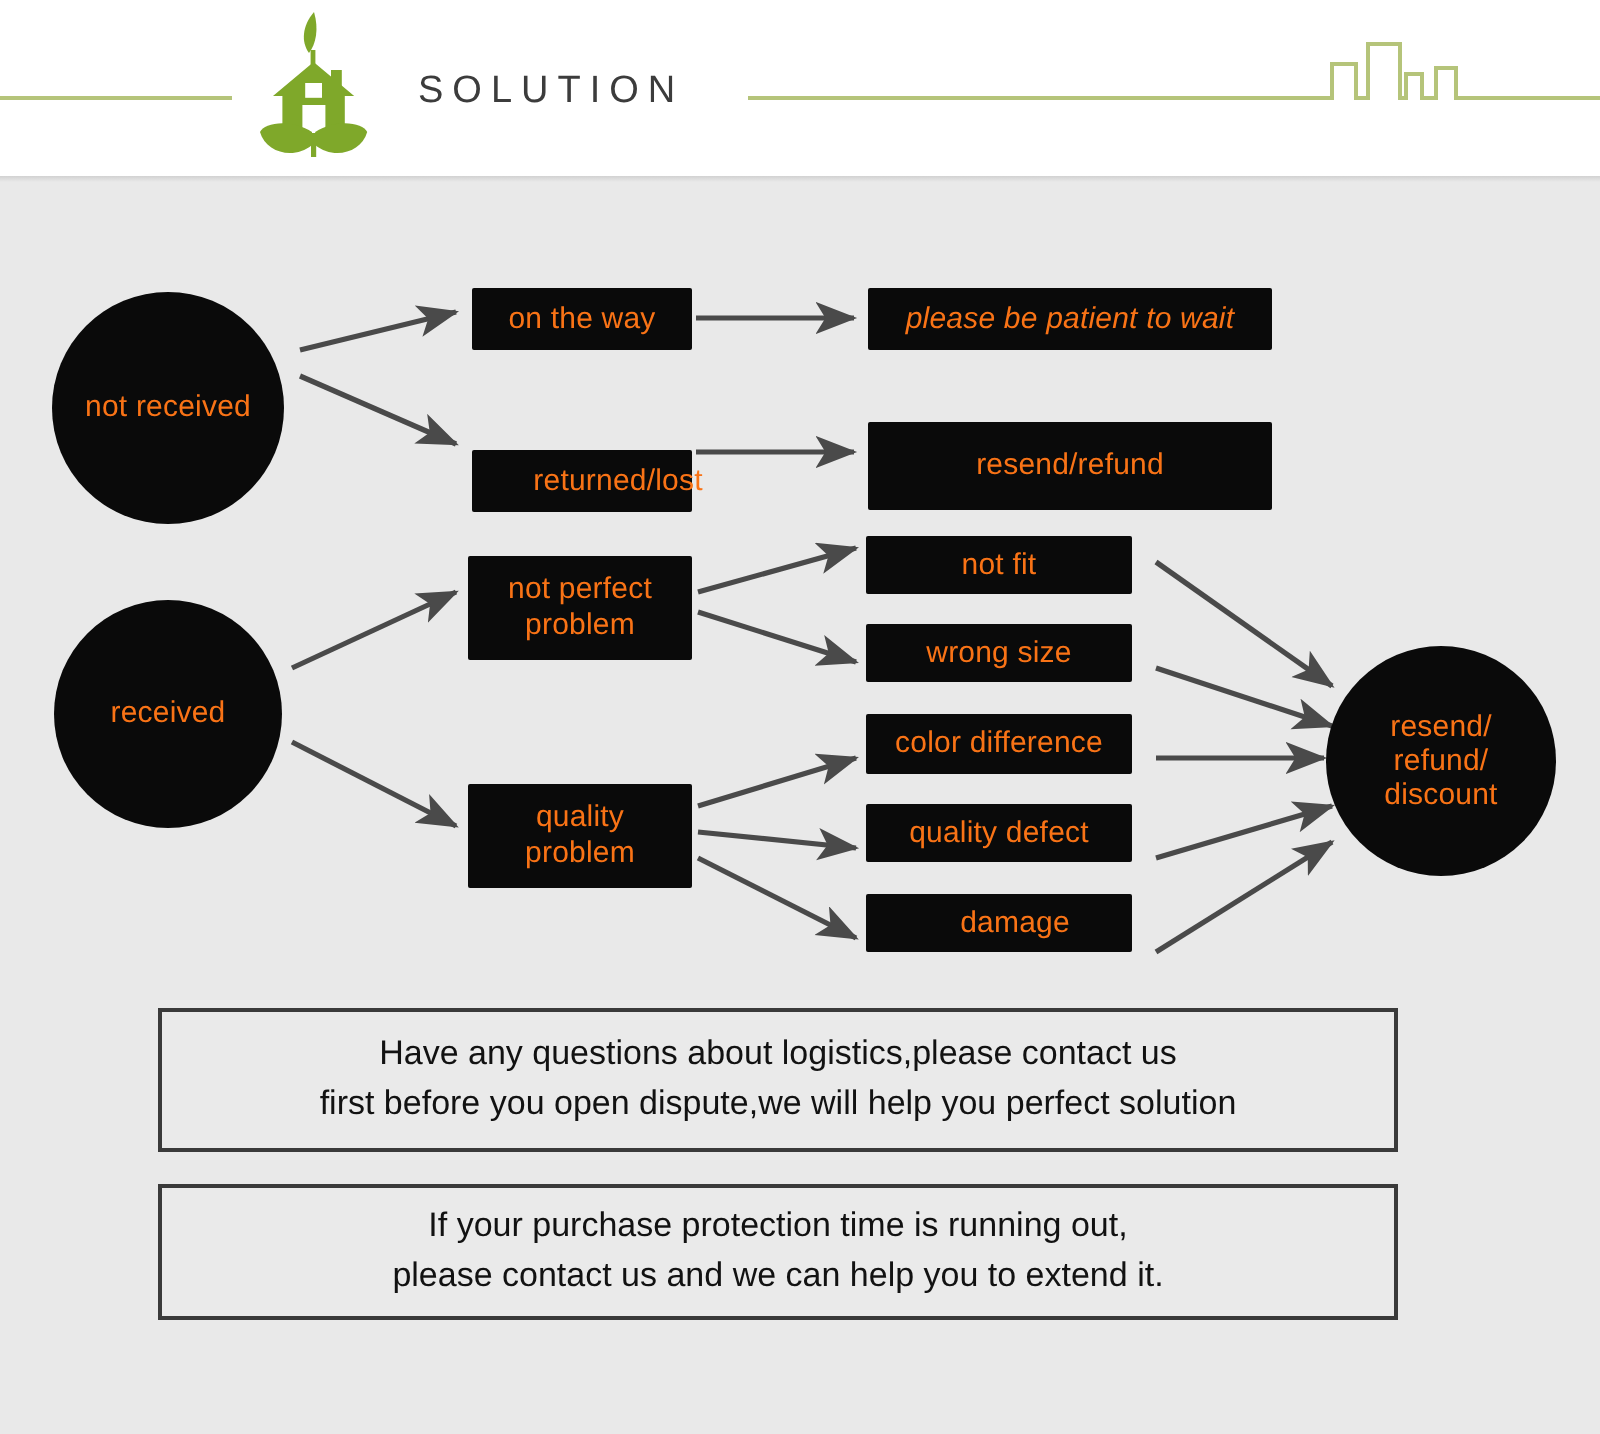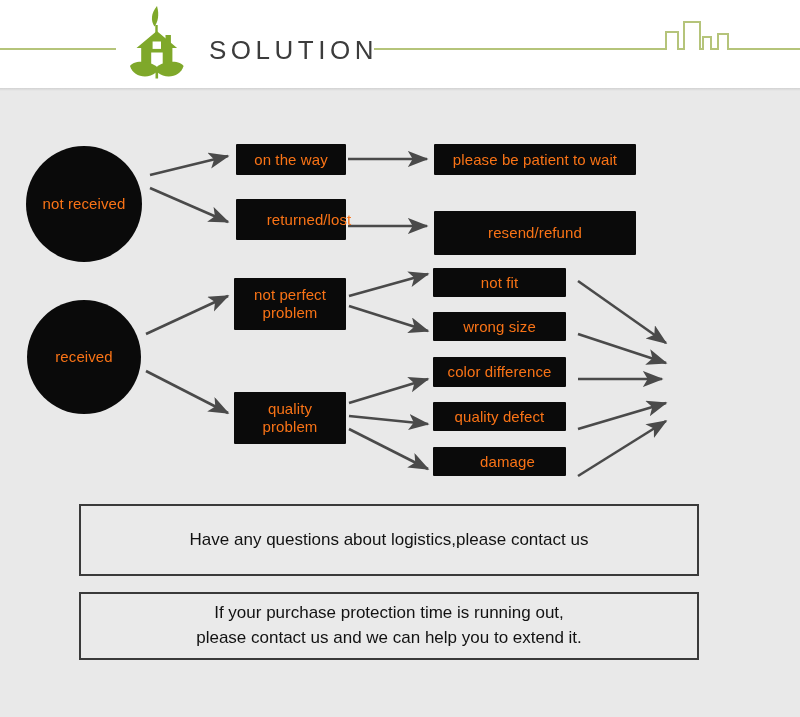--- a/index.html
+++ b/index.html
@@ -37,21 +37,21 @@
   .hdr-rule.right { left: 756px; width: 44px; }
 
   .logo-mark {
     position: absolute;
     left: 118px; top: 4px;
     width: 78px; height: 80px;
   }
   .title-solution {
     position: absolute;
     left: 209px; top: 35px;
-    font-size: 26px;
+    font-size: 19px;
     letter-spacing: 4.5px;
     color: #3c3c3c;
     font-weight: 400;
     white-space: nowrap;
   }
   .skyline {
     position: absolute;
     left: 648px; top: 16px;
     width: 112px; height: 36px;
   }
@@ -192,25 +192,25 @@
     </div>
 
     <div class="node circle" style="left:27px; top:209px; width:114px; height:114px;">
       <span>received</span>
     </div>
 
     <div class="node box" style="left:236px; top:53px; width:110px; height:31px;">
       <span>on the way</span>
     </div>
 
-    <div class="node box" style="left:236px; top:108px; width:110px; height:41px;padding-left:36px;">
+    <div class="node box" style="left:236px; top:134px; width:110px; height:31px;padding-left:36px;">
       <span>returned/lost</span>
     </div>
 
-    <div class="node box" style="left:434px; top:53px; width:202px; height:31px;">
+    <div class="node box" style="left:434px; top:53px; width:202px; height:31px;font-style:italic;">
       <span>please be patient to wait</span>
     </div>
 
     <div class="node box" style="left:434px; top:120px; width:202px; height:44px;">
       <span>resend/refund</span>
     </div>
 
     <div class="node box two-line" style="left:234px; top:187px; width:112px; height:52px;">
       <span>
         <span>not perfect</span><br>
@@ -238,24 +238,32 @@
     </div>
 
     <div class="node box" style="left:433px; top:311px; width:133px; height:29px;">
       <span>quality defect</span>
     </div>
 
     <div class="node box" style="left:433px; top:356px; width:133px; height:29px;padding-left:16px;">
       <span>damage</span>
     </div>
 
+    <div class="node circle" style="left:663px; top:232px; width:115px; height:115px;">
+      <span>
+        <span>resend/</span><br>
+        <span>refund/</span><br>
+        <span>discount</span>
+      </span>
+    </div>
 
     <div class="note" style="left:79px; top:413px; width:620px; height:72px;">
       <span>
         <span>Have any questions about logistics,please contact us</span><br>
+        <span>first before you open dispute,we will help you perfect solution</span>
       </span>
     </div>
 
     <div class="note" style="left:79px; top:501px; width:620px; height:68px;">
       <span>
         <span>If your purchase protection time is running out,</span><br>
         <span>please contact us and we can help you to extend it.</span>
       </span>
     </div>
 

